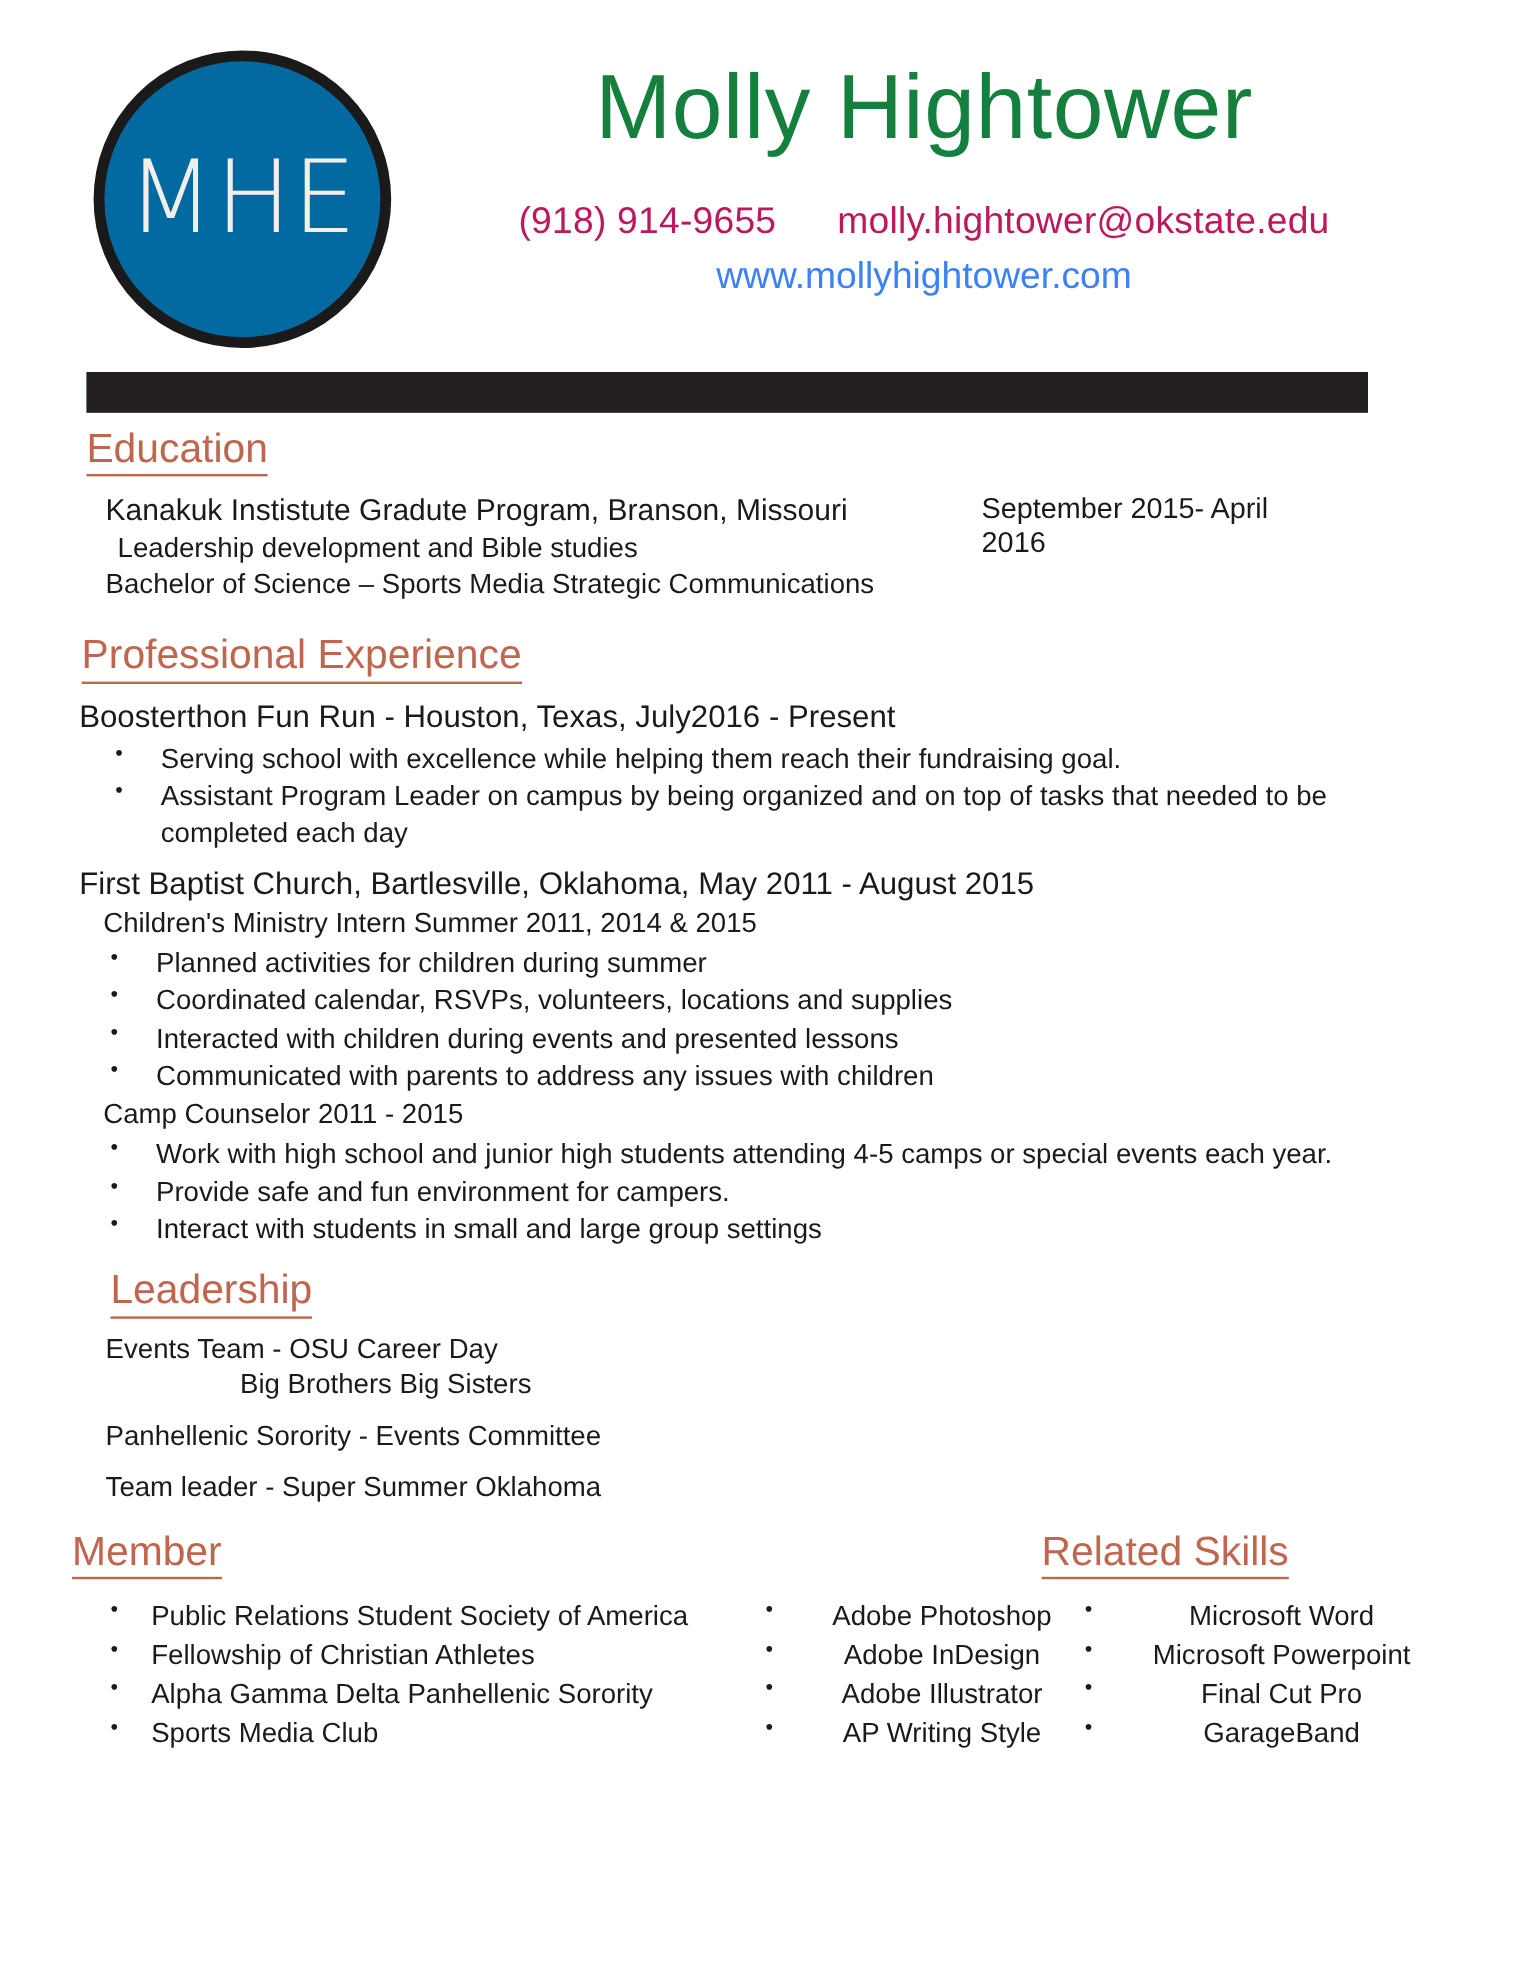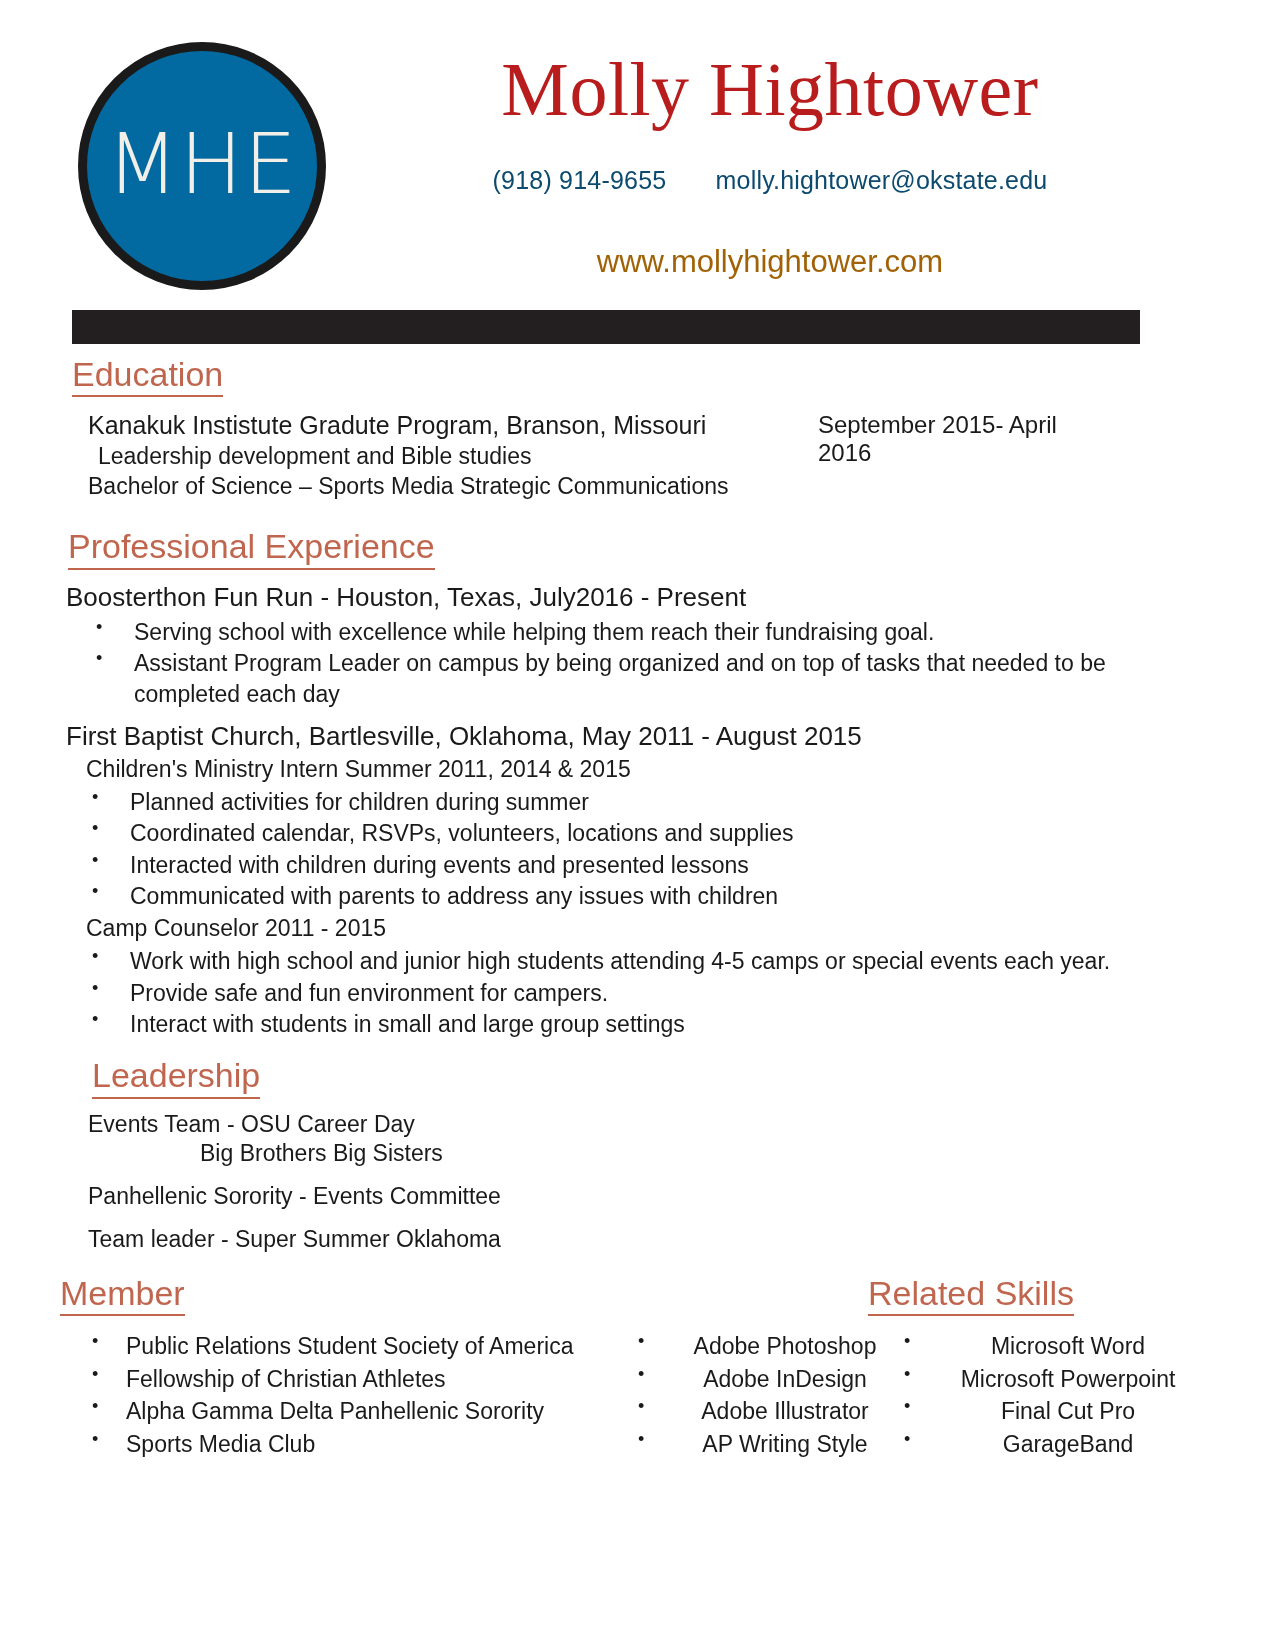--- a/index.html
+++ b/index.html
@@ -47,46 +47,46 @@
     color: #f2efe9;
     line-height: 1;
     margin-top: -4px;
   }
   .name {
     position: absolute;
     left: 340px;
     top: 48px;
     width: 860px;
     text-align: center;
-    font-family: Liberation Serif, serif;
+    font-family: Liberation Sans, sans-serif;
     font-weight: 300;
     font-size: 76px;
     line-height: 1.1;
-    color: #b91c1c;
+    color: #15803d;
     letter-spacing: 0.5px;
   }
   .contact-line {
     position: absolute;
     left: 340px;
     top: 166px;
     width: 860px;
     text-align: center;
-    font-size: 25px;
-    color: #0c4a6e;
+    font-size: 31px;
+    color: #be185d;
     letter-spacing: 0.2px;
   }
   .contact-line .phone { margin-right: 42px; }
   .website {
     position: absolute;
     left: 340px;
-    top: 244px;
+    top: 212px;
     width: 860px;
     text-align: center;
     font-size: 31px;
-    color: #a16207;
+    color: #3b82f6;
   }
 
   
   .black-bar {
     position: absolute;
     left: 72px;
     top: 310px;
     width: 1068px;
     height: 34px;
     background: #231f20;

